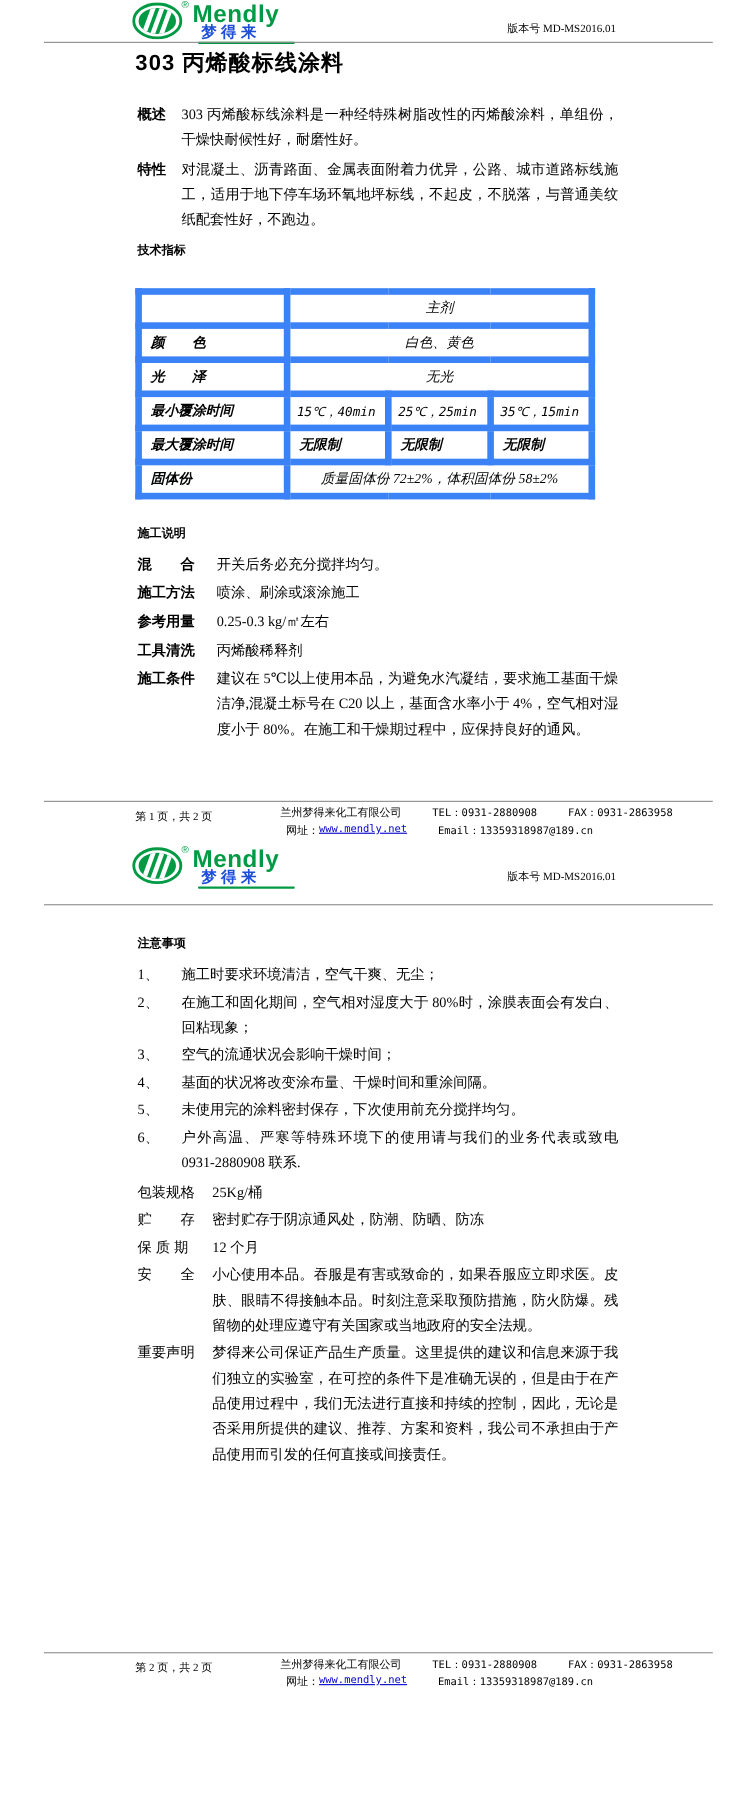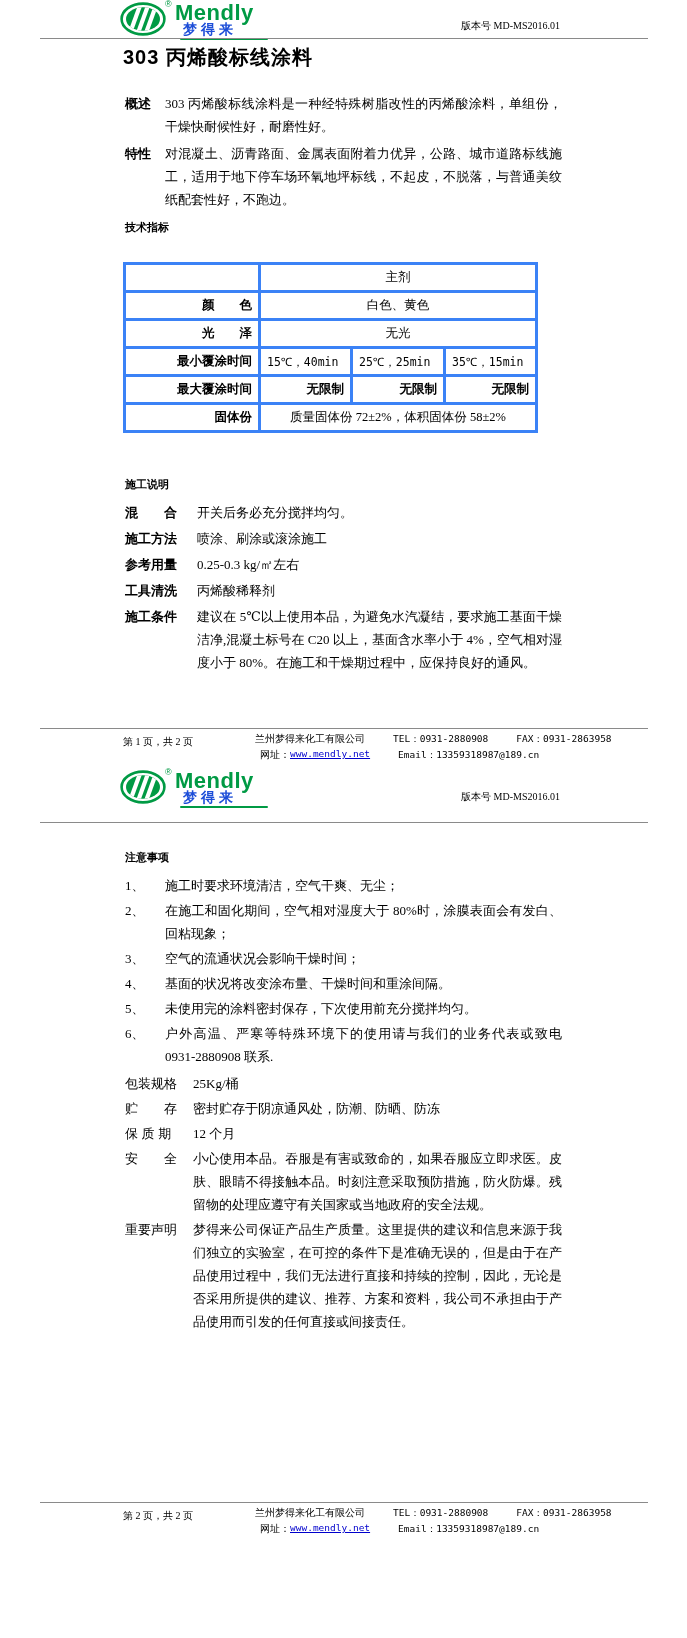--- a/index.html
+++ b/index.html
@@ -26,22 +26,22 @@
   
   .row { position:absolute; left:125px; width:437px; display:flex; font-size:13px; line-height:23px; }
   .row .lbl { flex:0 0 40px; font-weight:bold; font-family:"Liberation Sans",sans-serif; }
   .row .txt { flex:1; text-align:justify; }
   .heading { position:absolute; left:125px; font-size:11px; font-weight:bold;
              font-family:"Liberation Sans",sans-serif; }
 
   
   .tech-table { position:absolute; left:123px; top:262px; width:412px;
                 border-collapse:collapse; table-layout:fixed; font-size:12.5px; }
-  .tech-table td { border:3px solid #3b82f6; height:25px; padding:0 6px; overflow:hidden; }
-  .tech-table td.tlabel { font-weight:bold; font-family:"Liberation Sans",sans-serif; padding-left:8px;text-align:right; }
+  .tech-table td { border:6px solid #3b82f6; height:25px; padding:0 6px; overflow:hidden;font-style:italic; }
+  .tech-table td.tlabel { font-weight:bold; font-family:"Liberation Sans",sans-serif; padding-left:8px; }
   .tech-table td.tcenter { text-align:center; }
   .tech-table td.tmono { font-family:"DejaVu Sans Mono",monospace; font-size:11.5px; }
 
   
   .clist { position:absolute; left:125px; top:501px; width:437px; }
   .crow { display:flex; font-size:13px; line-height:23px; margin-bottom:3px; }
   .crow .clbl { flex:0 0 72px; font-weight:bold; font-family:"Liberation Sans",sans-serif; }
   .crow .ctxt { flex:1; text-align:justify; }
 
   

